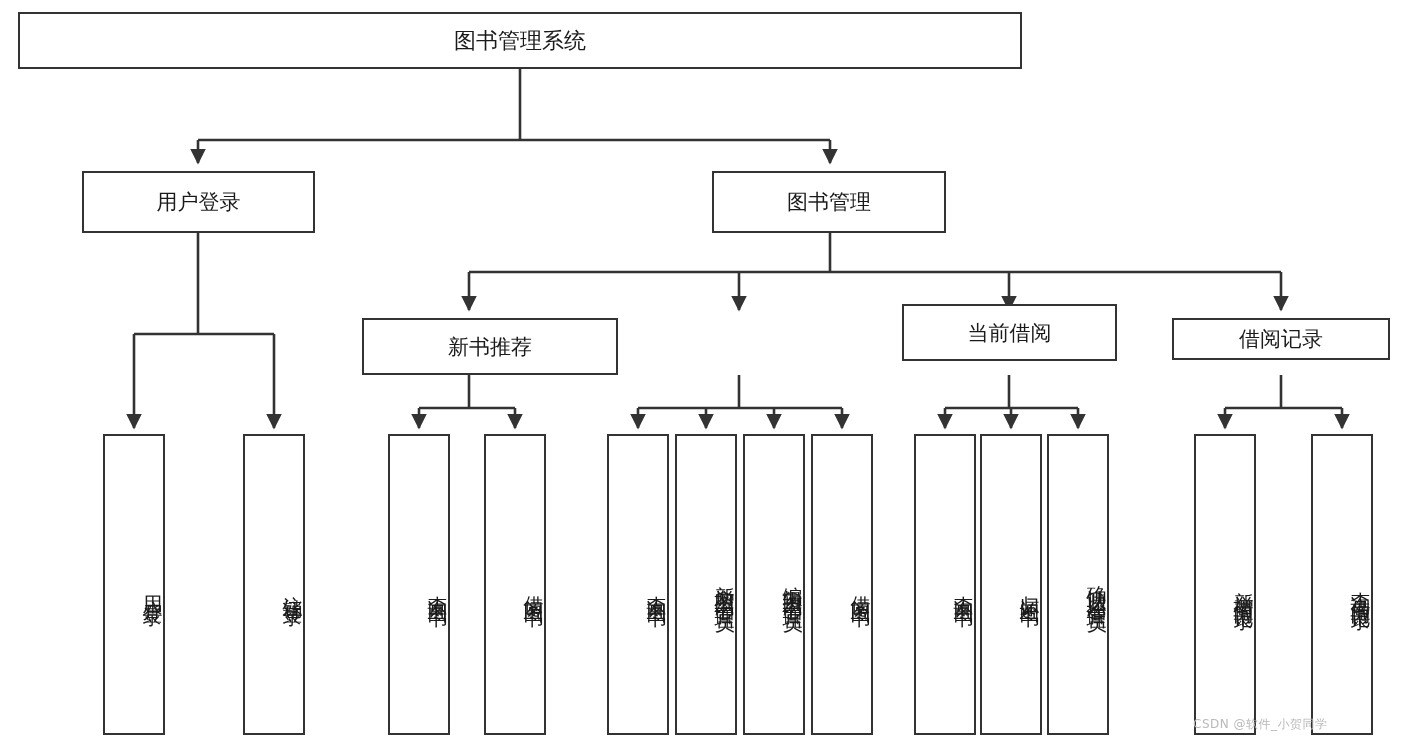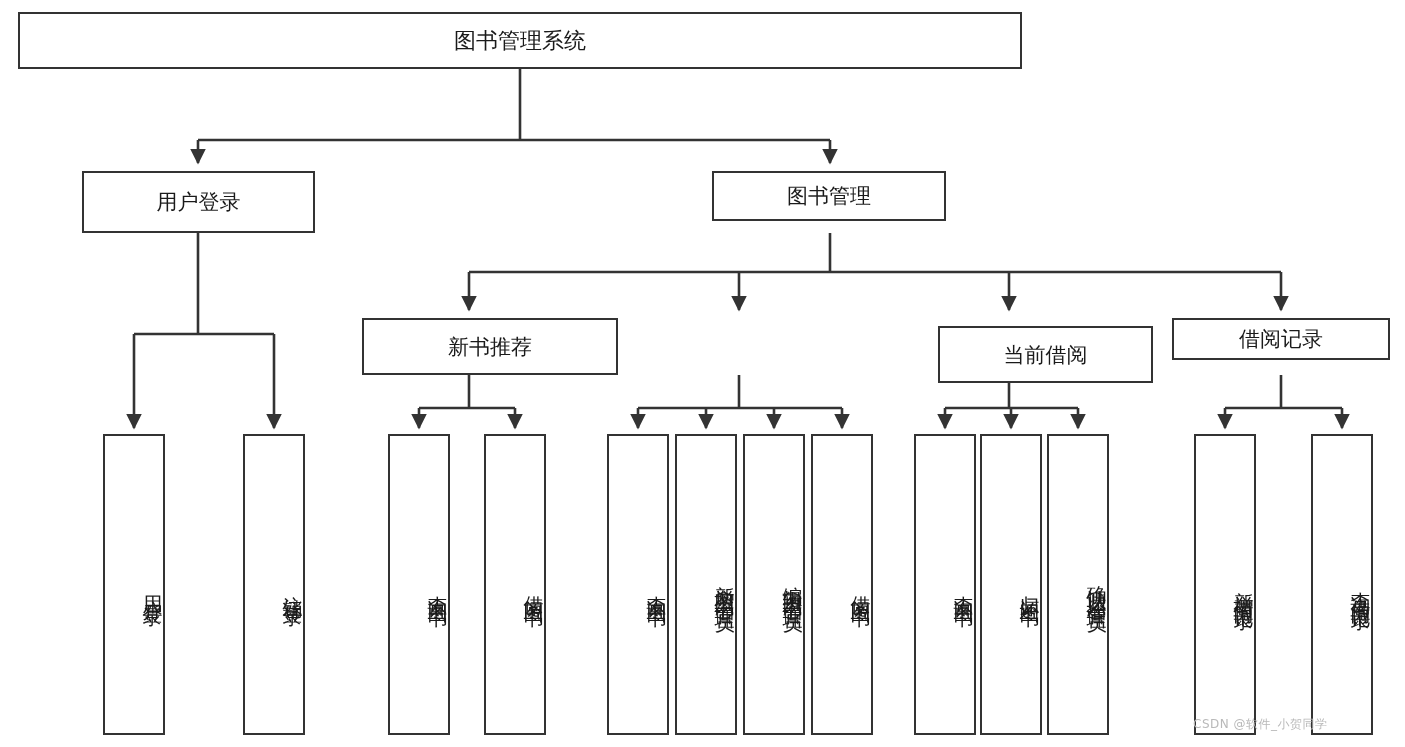--- a/index.html
+++ b/index.html
@@ -117,30 +117,30 @@
   </svg>
 
   <div class="node root" style="left:18px;top:12px;width:1004px;height:57px;">
     <span class="lbl">图书管理系统</span>
   </div>
 
   <div class="node lvl1" style="left:82px;top:171px;width:233px;height:62px;">
     <span class="lbl">用户登录</span>
   </div>
 
-  <div class="node lvl1" style="left:712px;top:171px;width:234px;height:50px;">
+  <div class="node lvl1" style="left:712px;top:171px;width:234px;height:62px;">
     <span class="lbl">图书管理</span>
   </div>
 
   <div class="node lvl2" style="left:362px;top:318px;width:256px;height:57px;">
     <span class="lbl">新书推荐</span>
   </div>
 
 
-  <div class="node lvl2" style="left:902px;top:326px;width:215px;height:57px;margin-left:36px;">
+  <div class="node lvl2" style="left:902px;top:304px;width:215px;height:57px;">
     <span class="lbl">当前借阅</span>
   </div>
 
   <div class="node lvl2" style="left:1172px;top:318px;width:218px;height:42px;">
     <span class="lbl">借阅记录</span>
   </div>
 
   <div class="node leaf" style="left:103px;top:434px;width:62px;height:301px;">
     <span class="lbl">用户登录</span>
   </div>

